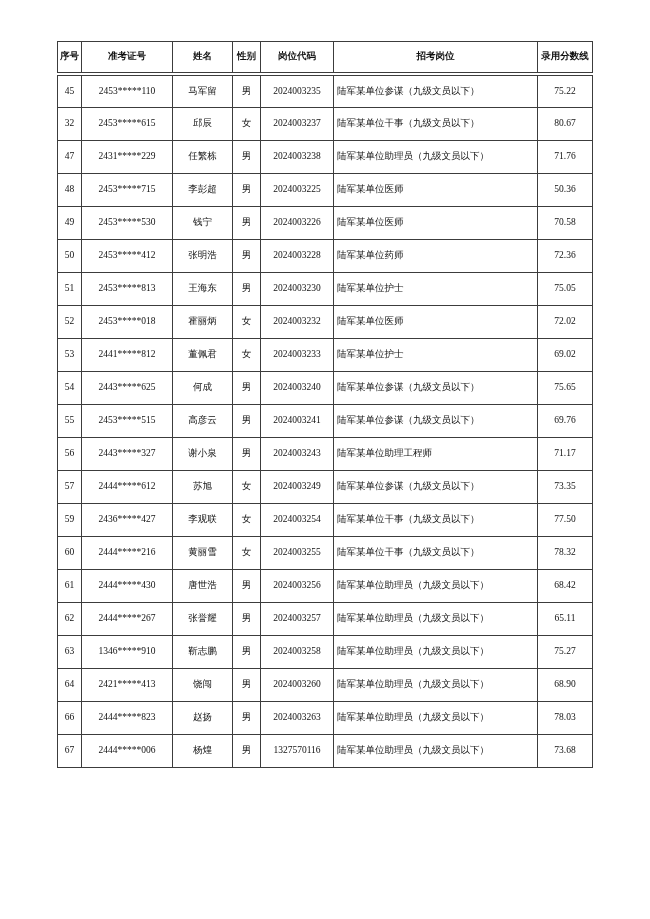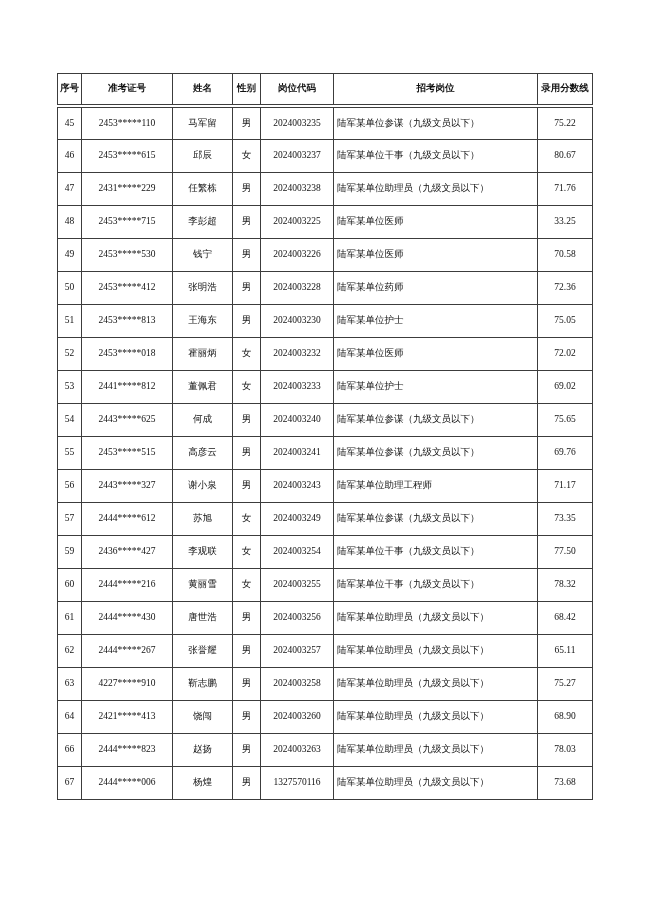--- a/index.html
+++ b/index.html
@@ -13,21 +13,21 @@
   .page {
     position: relative;
     width: 650px;
     height: 919px;
     background: #ffffff;
     overflow: hidden;
   }
   table.score-table {
     position: absolute;
     left: 57px;
-    top: 73px;
+    top: 41px;
     width: 535px;
     border-collapse: collapse;
     table-layout: fixed;
     color: #111111;
   }
   table.score-table th,
   table.score-table td {
     border: 1.5px solid #3c3c3c;
     font-size: 9.5px;
     line-height: 1.2;
@@ -87,21 +87,21 @@
         <tr>
           <td class="col-no">45</td>
           <td class="col-exam-id">2453*****110</td>
           <td class="col-name">马军留</td>
           <td class="col-gender">男</td>
           <td class="col-position-code">2024003235</td>
           <td class="col-position">陆军某单位参谋（九级文员以下）</td>
           <td class="col-score">75.22</td>
         </tr>
         <tr>
-          <td class="col-no">46</td>
+          <td class="col-no">32</td>
           <td class="col-exam-id">2453*****615</td>
           <td class="col-name">邱辰</td>
           <td class="col-gender">女</td>
           <td class="col-position-code">2024003237</td>
           <td class="col-position">陆军某单位干事（九级文员以下）</td>
           <td class="col-score">80.67</td>
         </tr>
         <tr>
           <td class="col-no">47</td>
           <td class="col-exam-id">2431*****229</td>
@@ -111,21 +111,21 @@
           <td class="col-position">陆军某单位助理员（九级文员以下）</td>
           <td class="col-score">71.76</td>
         </tr>
         <tr>
           <td class="col-no">48</td>
           <td class="col-exam-id">2453*****715</td>
           <td class="col-name">李彭超</td>
           <td class="col-gender">男</td>
           <td class="col-position-code">2024003225</td>
           <td class="col-position">陆军某单位医师</td>
-          <td class="col-score">33.25</td>
+          <td class="col-score">50.36</td>
         </tr>
         <tr>
           <td class="col-no">49</td>
           <td class="col-exam-id">2453*****530</td>
           <td class="col-name">钱宁</td>
           <td class="col-gender">男</td>
           <td class="col-position-code">2024003226</td>
           <td class="col-position">陆军某单位医师</td>
           <td class="col-score">70.58</td>
         </tr>
@@ -232,21 +232,21 @@
           <td class="col-no">62</td>
           <td class="col-exam-id">2444*****267</td>
           <td class="col-name">张誉耀</td>
           <td class="col-gender">男</td>
           <td class="col-position-code">2024003257</td>
           <td class="col-position">陆军某单位助理员（九级文员以下）</td>
           <td class="col-score">65.11</td>
         </tr>
         <tr>
           <td class="col-no">63</td>
-          <td class="col-exam-id">4227*****910</td>
+          <td class="col-exam-id">1346*****910</td>
           <td class="col-name">靳志鹏</td>
           <td class="col-gender">男</td>
           <td class="col-position-code">2024003258</td>
           <td class="col-position">陆军某单位助理员（九级文员以下）</td>
           <td class="col-score">75.27</td>
         </tr>
         <tr>
           <td class="col-no">64</td>
           <td class="col-exam-id">2421*****413</td>
           <td class="col-name">饶闯</td>

